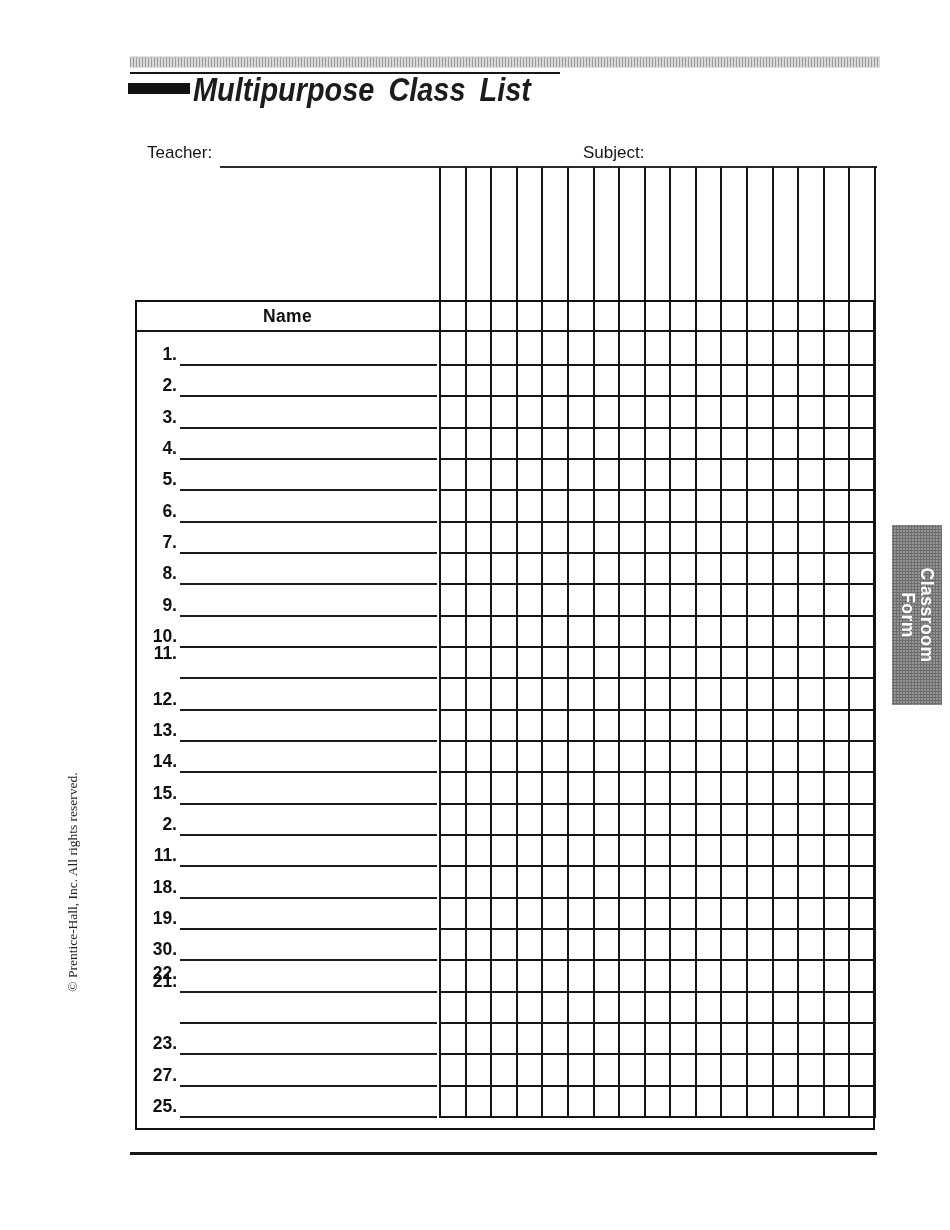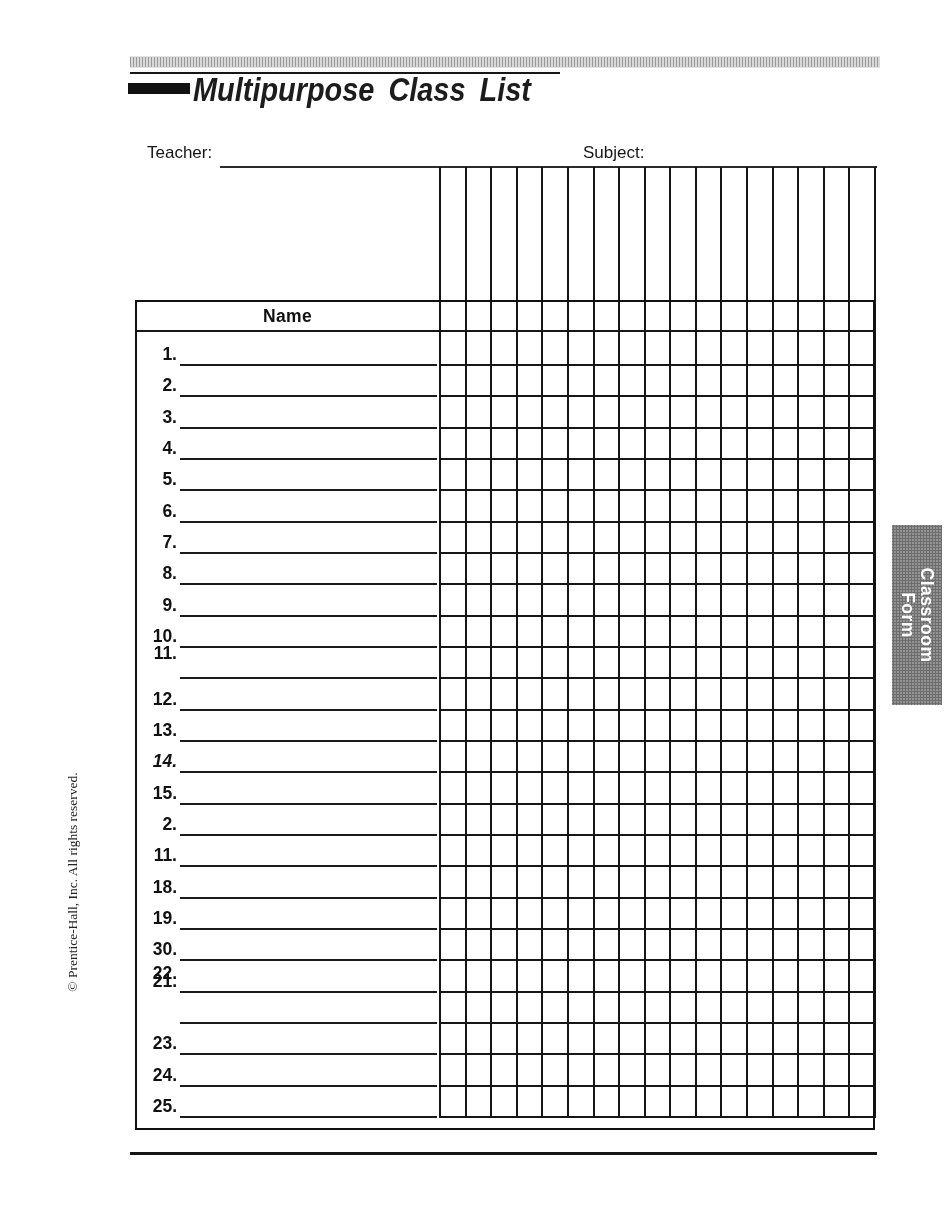--- a/index.html
+++ b/index.html
@@ -143,21 +143,21 @@
       <div class="grid-hline" style="top: 645.997px;"></div>
       <div class="row-num" style="top: 643px;">11.</div>
       <div class="name-line" style="top: 677.33px;"></div>
       <div class="grid-hline" style="top: 677.33px;"></div>
       <div class="row-num" style="top: 688.663px;">12.</div>
       <div class="name-line" style="top: 708.663px;"></div>
       <div class="grid-hline" style="top: 708.663px;"></div>
       <div class="row-num" style="top: 719.996px;">13.</div>
       <div class="name-line" style="top: 739.996px;"></div>
       <div class="grid-hline" style="top: 739.996px;"></div>
-      <div class="row-num" style="top: 751.329px; font-style: italic;">14.</div>
+      <div class="row-num" style="top: 751.329px;">14.</div>
       <div class="name-line" style="top: 771.329px;"></div>
       <div class="grid-hline" style="top: 771.329px;"></div>
       <div class="row-num" style="top: 782.662px;">15.</div>
       <div class="name-line" style="top: 802.662px;"></div>
       <div class="grid-hline" style="top: 802.662px;"></div>
       <div class="row-num" style="top: 813.995px;">2.</div>
       <div class="name-line" style="top: 833.995px;"></div>
       <div class="grid-hline" style="top: 833.995px;"></div>
       <div class="row-num" style="top: 845.328px;">11.</div>
       <div class="name-line" style="top: 865.328px;"></div>
@@ -173,21 +173,21 @@
       <div class="grid-hline" style="top: 959.327px;"></div>
       <div class="row-num" style="top: 970.66px;">21.</div>
       <div class="name-line" style="top: 990.66px;"></div>
       <div class="grid-hline" style="top: 990.66px;"></div>
       <div class="row-num" style="top: 963px;">22.</div>
       <div class="name-line" style="top: 1021.99px;"></div>
       <div class="grid-hline" style="top: 1021.99px;"></div>
       <div class="row-num" style="top: 1033.33px;">23.</div>
       <div class="name-line" style="top: 1053.33px;"></div>
       <div class="grid-hline" style="top: 1053.33px;"></div>
-      <div class="row-num" style="top: 1064.66px;">24.</div>
+      <div class="row-num" style="top: 1064.66px;">27.</div>
       <div class="name-line" style="top: 1084.66px;"></div>
       <div class="grid-hline" style="top: 1084.66px;"></div>
       <div class="row-num" style="top: 1095.99px;">25.</div>
       <div class="name-line" style="top: 1115.99px;"></div>
       <div class="grid-hline" style="top: 1115.99px;"></div>
     </div>
 
   <div class="side-tab">
     <div class="side-tab-text"><span>Classroom</span><br><span>Form</span></div>
   </div>

